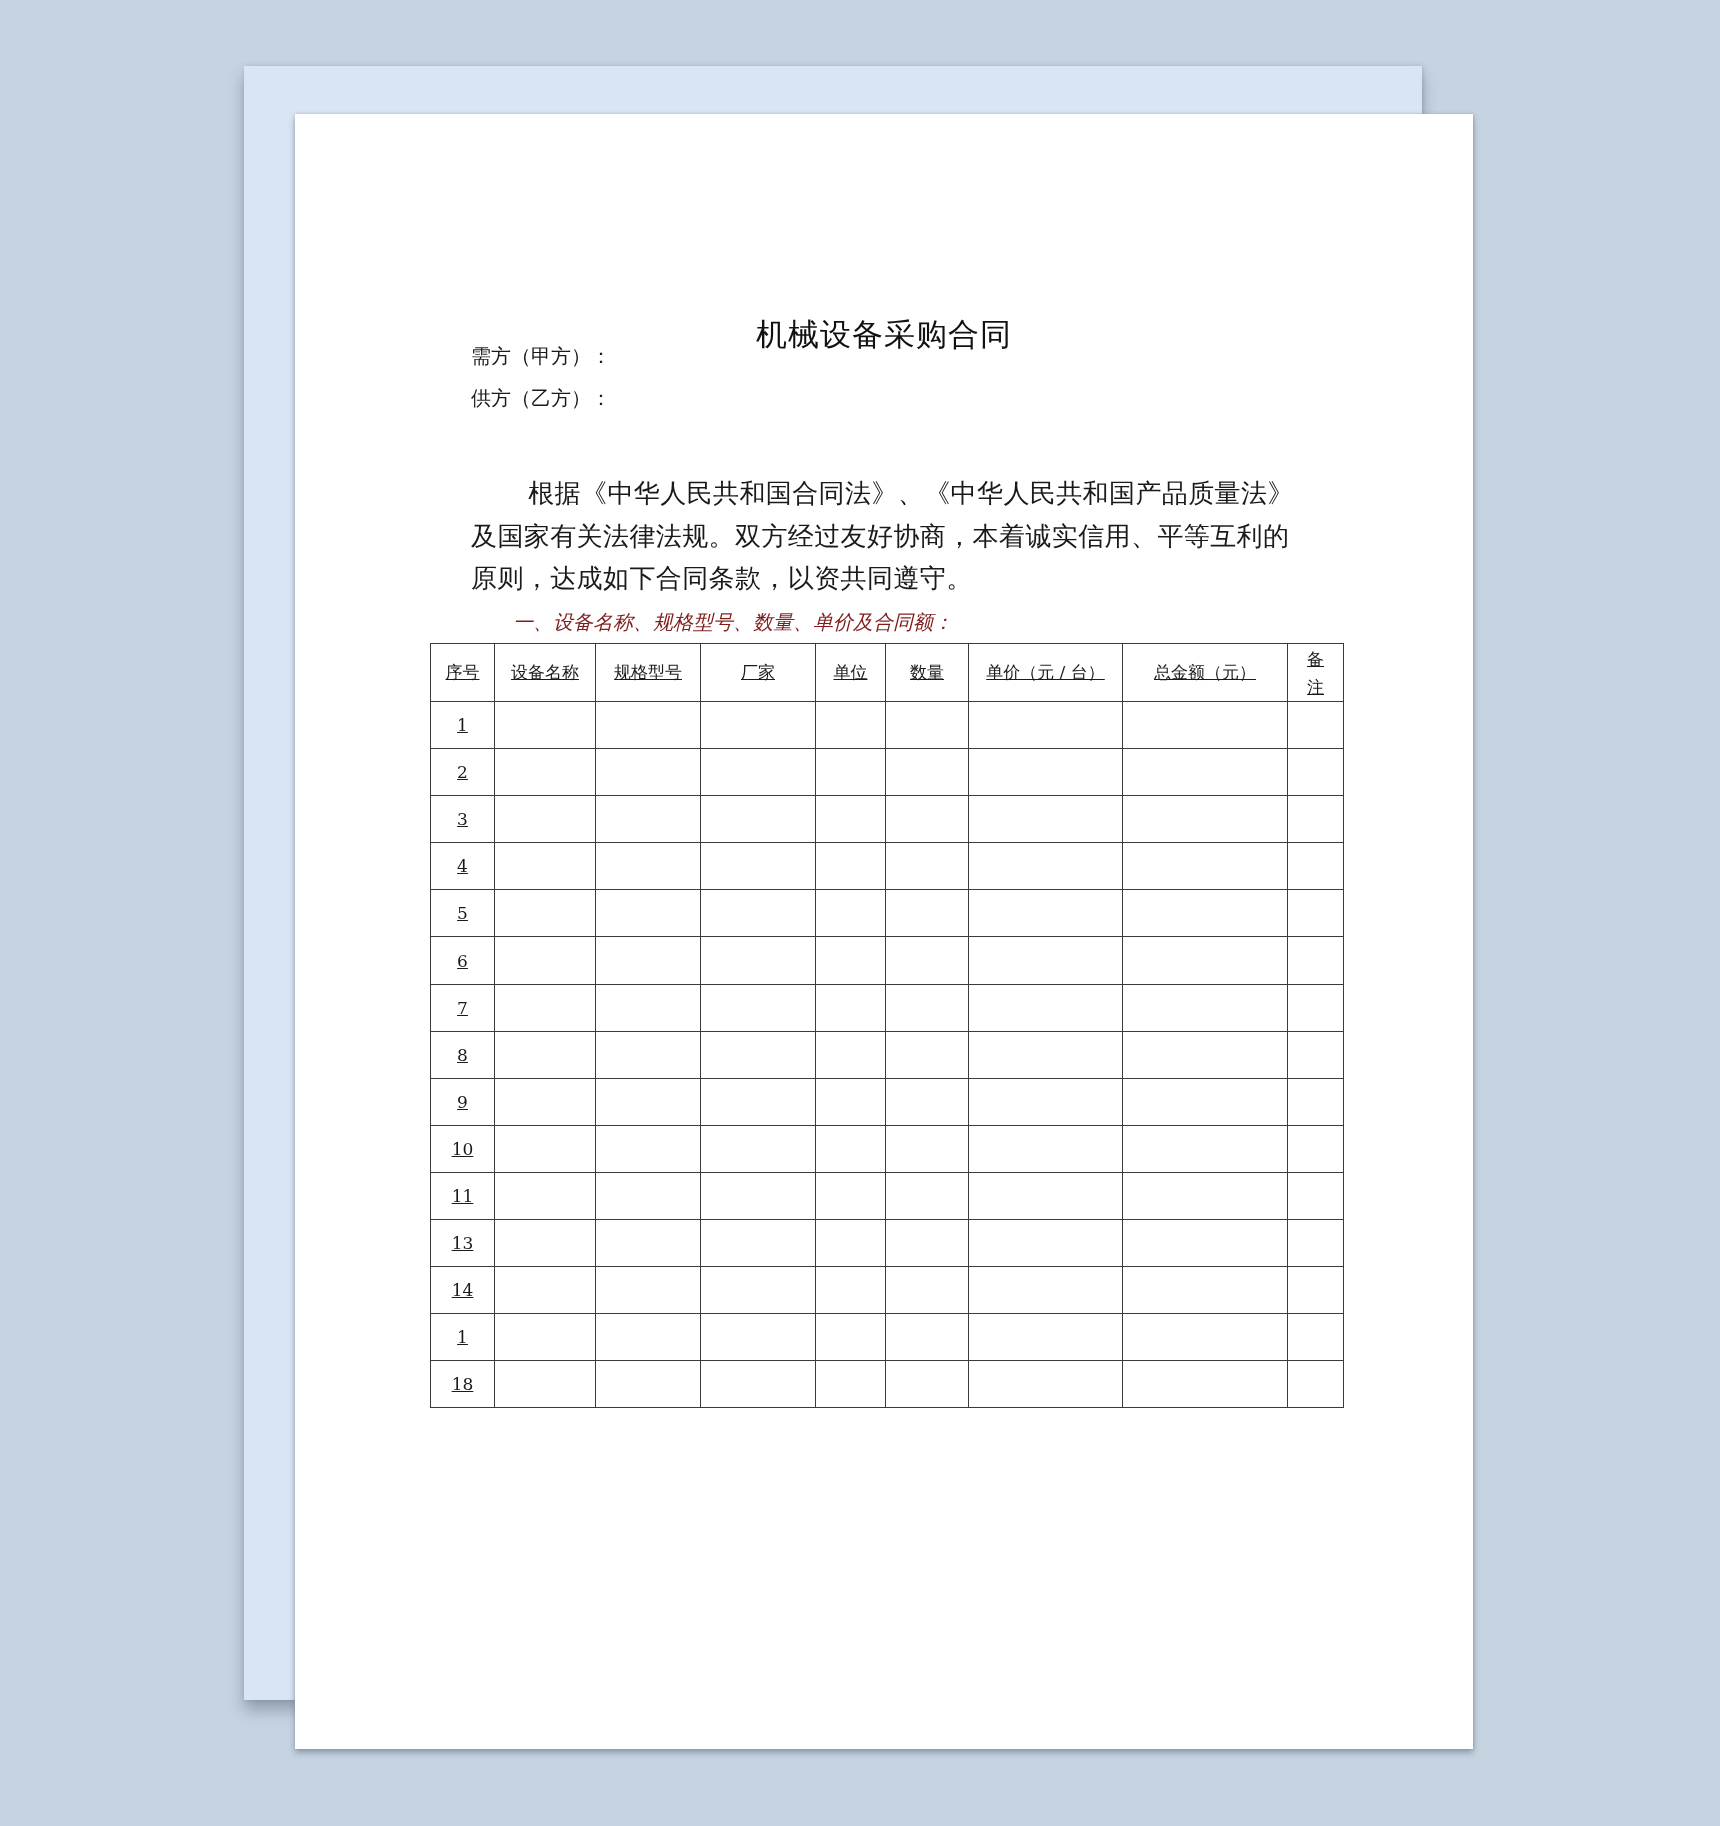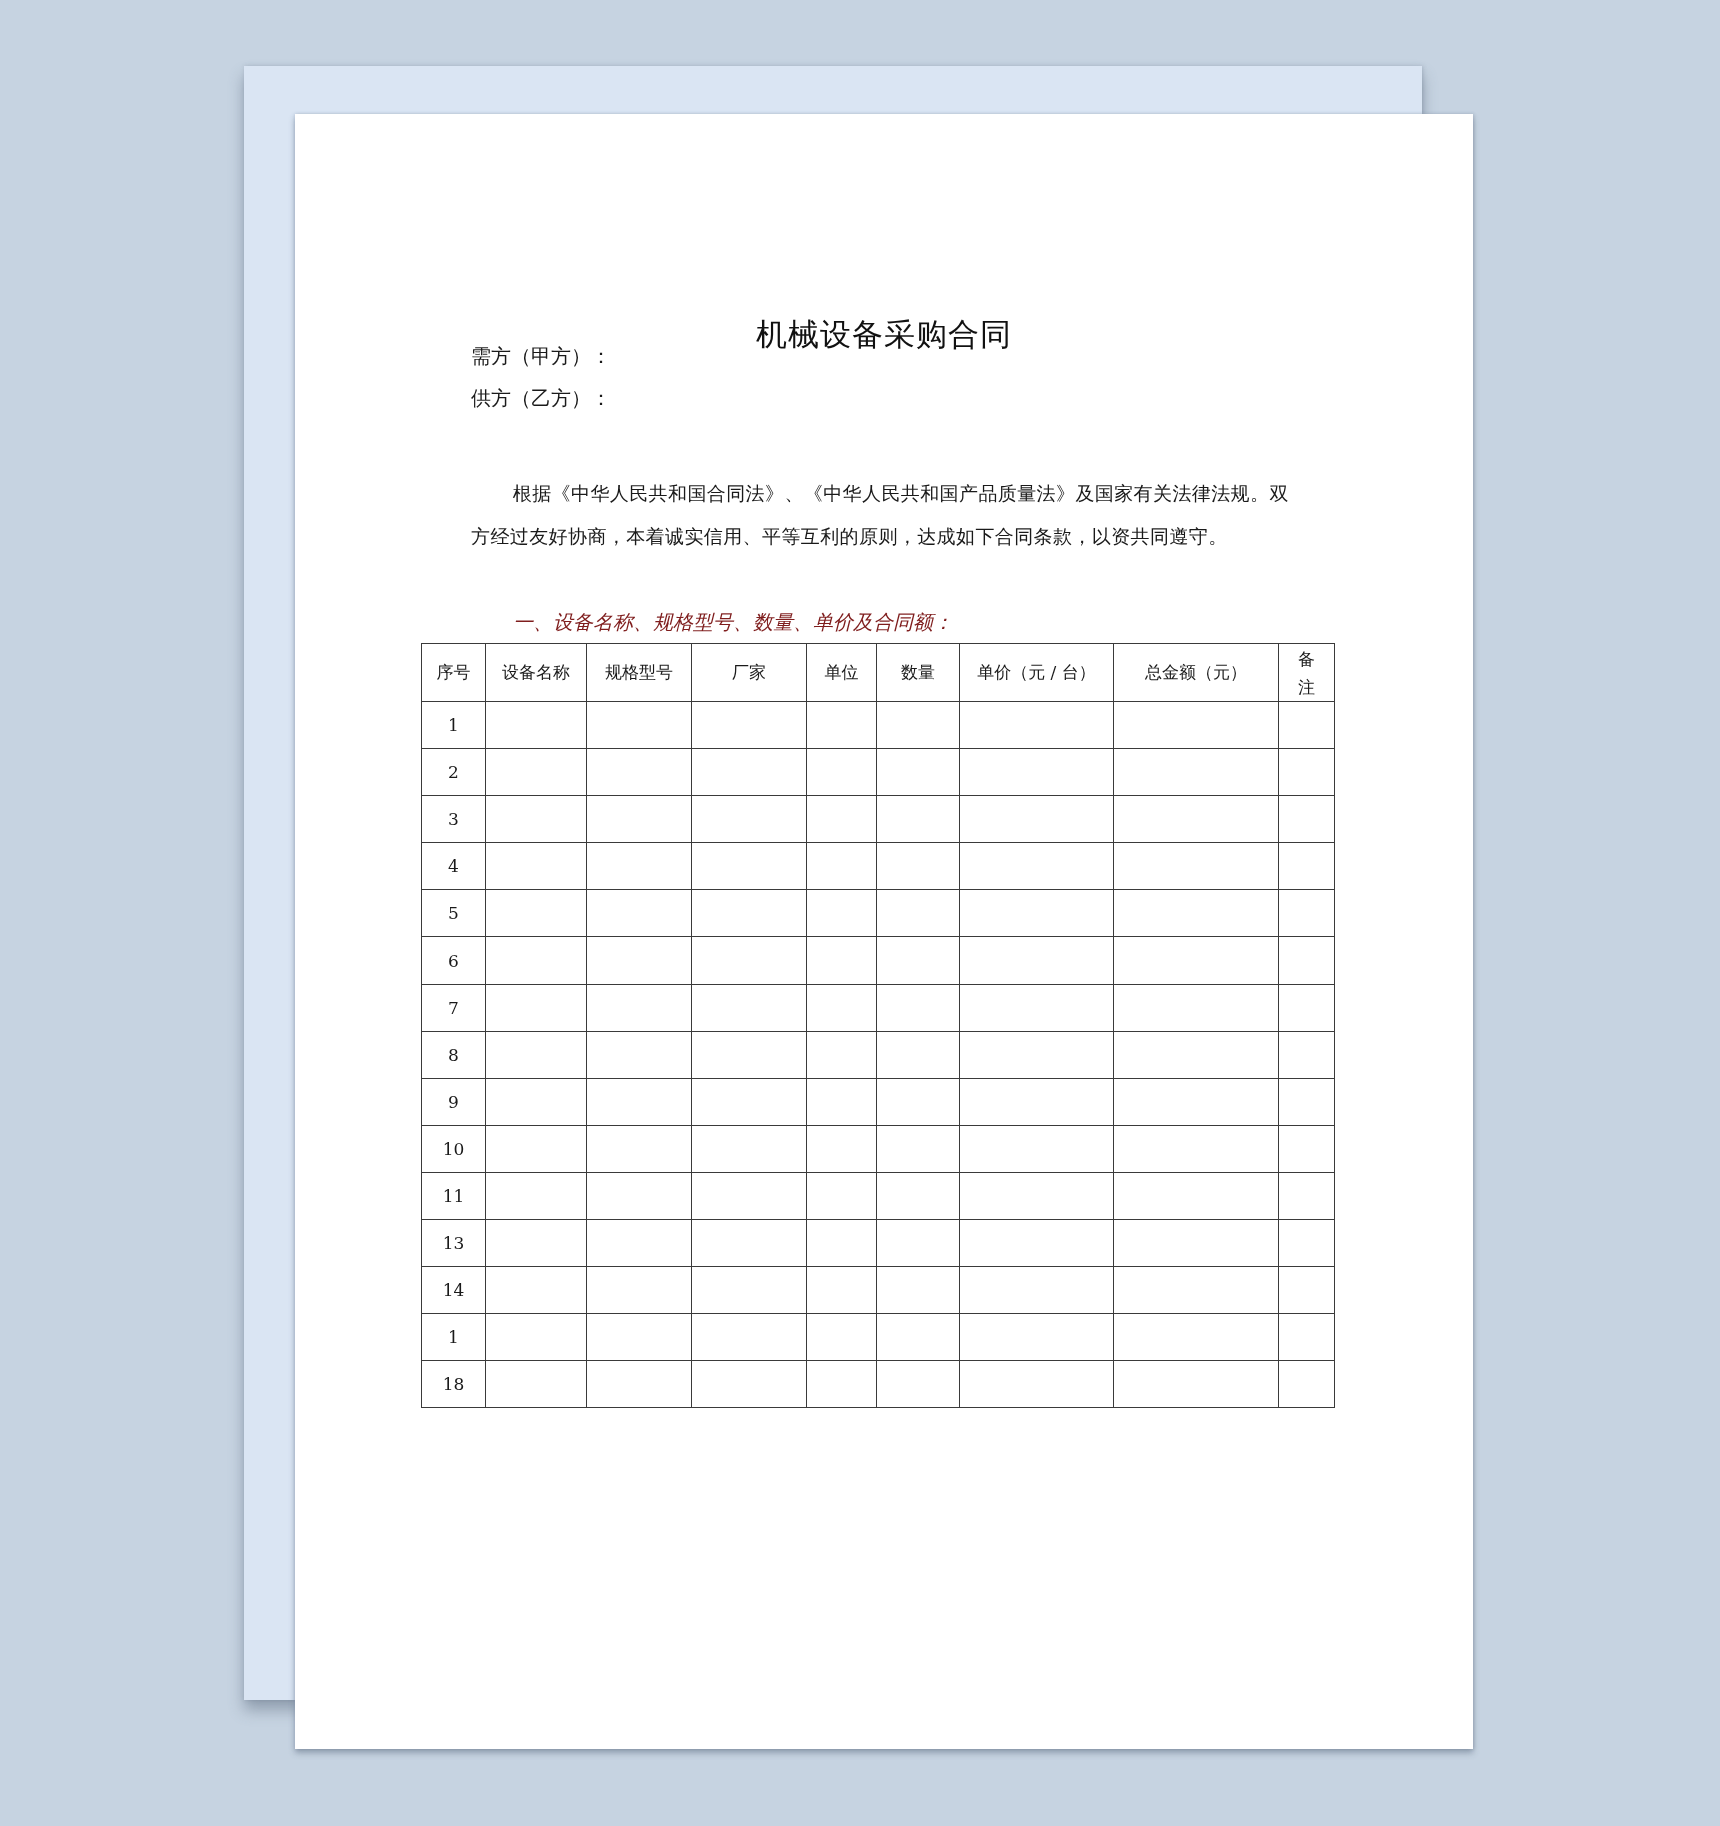--- a/index.html
+++ b/index.html
@@ -41,43 +41,44 @@
     font-size: 20px;
     line-height: 42px;
     white-space: nowrap;
     color: #1a1a1a;
   }
   .para {
     position: absolute;
     left: 176px;
     top: 358px;
     width: 830px;
-    font-size: 19px;
+    font-size: 26px;
     line-height: 42.5px;
     text-indent: 2.2em;
     letter-spacing: 0.4px;
     color: #1a1a1a;
   }
   .section-head {
     position: absolute;
     left: 218px;
     top: 487px;
     font-size: 20px;
     line-height: 42px;
     color: #7f1d1d;
     white-space: nowrap;
     font-style: italic;
   }
   table.items {
     position: absolute;
-    left: 126px;
+    left: 135px;
     top: 529px;
     width: 913px;
     border-collapse: collapse;
     table-layout: fixed;
+    text-decoration: underline;
   }
   table.items th, table.items td {
     border: 1.5px solid #3a3a3a;
     text-align: center;
     vertical-align: middle;
     font-weight: normal;
     font-size: 17px;
     color: #1a1a1a;
     padding: 0;
   }

